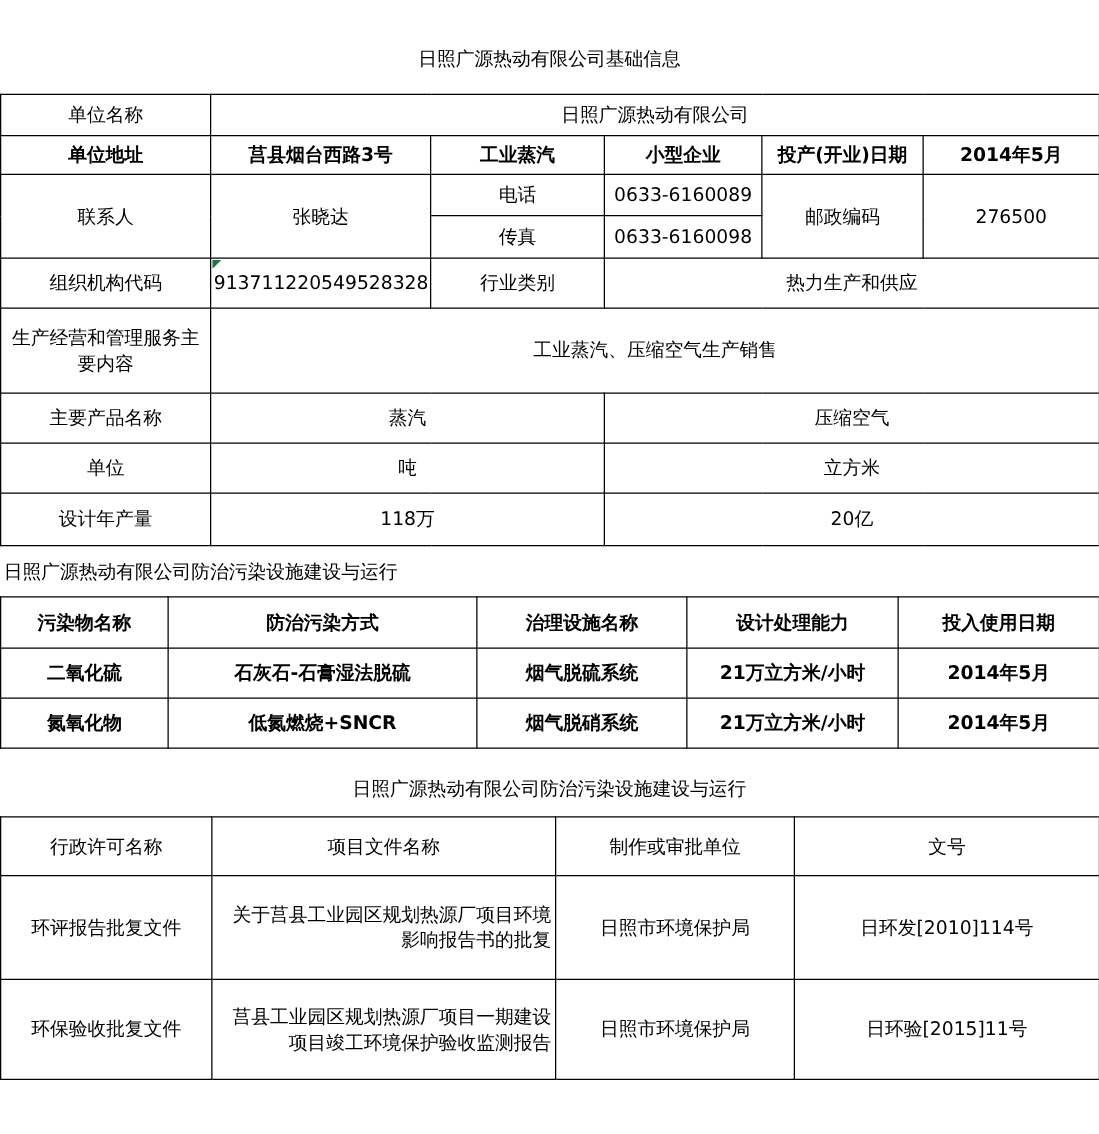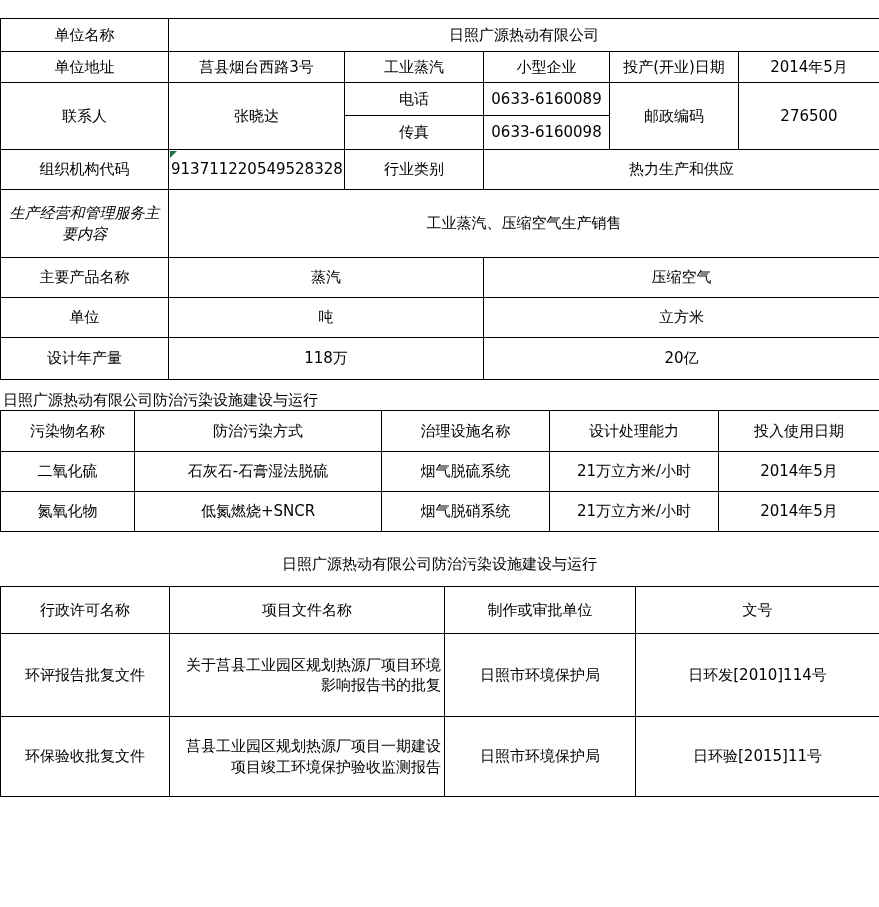--- a/index.html
+++ b/index.html
@@ -15,52 +15,53 @@
   .title-basic{margin-top:37px;text-align:center;}
   .title-pollution{margin-top:10px;text-align:left;padding-left:3px;}
   .title-permits{margin-top:22px;text-align:center;}
 
   table{
     border-collapse:collapse;
     table-layout:fixed;
     width:879px;
   }
   .tbl-basic{margin-top:18px;}
-  .tbl-pollution{}
+  .tbl-pollution{margin-top:10px;font-weight:bold;}
   .tbl-permits{margin-top:12px;}
 
   td{
     border:1px solid #000;
     text-align:center;
     vertical-align:middle;
     padding:0 2px;
     line-height:1.35;
     overflow:hidden;
   }
   td.left{text-align:right;padding:0 3px;}
-  td.pad-wrap{padding:0 6px;font-style:italic;}
+  td.pad-wrap{padding:0 6px;}
   td.rel{position:relative;}
 
   .corner-marker{
     position:absolute;top:1px;left:1px;
     width:0;height:0;
     border-top:7px solid #1e7145;
     border-right:7px solid transparent;
   }
 
   
-  .r-h33{height:33px;} .r-h34{height:34px;} .r-h35{height:31px;}
+  .r-h33{height:33px;} .r-h34{height:34px;} .r-h35{height:31px;font-weight:bold;}
   .r-h40{height:40px;} .r-h41{height:41px;} .r-h42{height:42px;}
   .r-h47{height:47px;} .r-h68{height:68px;} .r-h80{height:80px;} .r-h83{height:83px;}
 </style>
 </head>
 <body>
 
 <div class="page">
 
+  <div class="doc-title title-basic">日照广源热动有限公司基础信息</div>
 
   <table class="tbl-basic">
     <colgroup>
       <col style="width:168px">
         <col style="width:176px">
         <col style="width:139px">
       <col style="width:126px">
         <col style="width:129px">
         <col style="width:141px">
     </colgroup>

